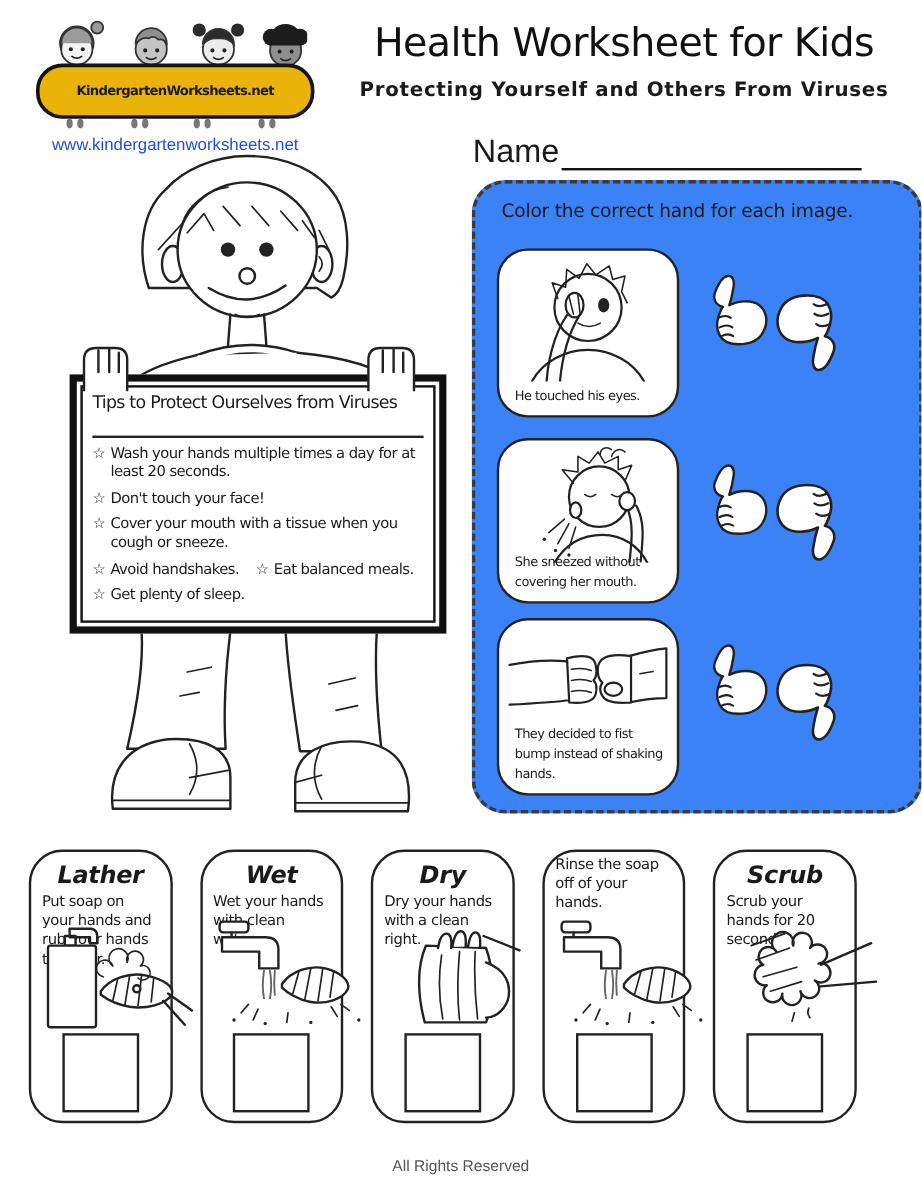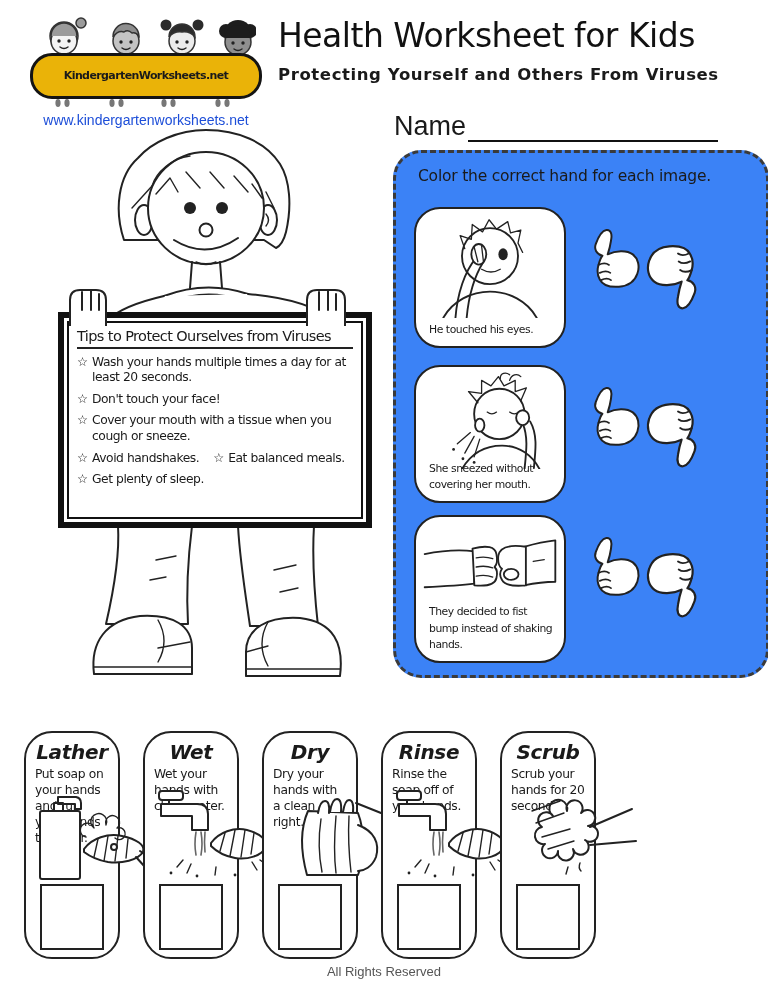--- a/index.html
+++ b/index.html
@@ -9,49 +9,49 @@
   svg{display:block}
   .ink{stroke:#222;fill:#fff;stroke-width:2;stroke-linecap:round;stroke-linejoin:round}
   .inkline{stroke:#222;fill:none;stroke-width:2;stroke-linecap:round;stroke-linejoin:round}
   .thin{stroke-width:1.4}
 
   
   .logo-box{left:30px;top:53px;width:226px;height:40px;border:3px solid #141414;border-radius:22px;
             background:#eab308;text-align:center;line-height:40px;font-weight:bold;font-size:11px;letter-spacing:-0.6px}
   .site-url{left:14px;top:112px;width:264px;text-align:center;font-size:14px;color:#1d4ed8;
             font-family:"Liberation Sans",sans-serif}
-  .title-wrap{left:278px;top:16px;width:484px;}
+  .title-wrap{left:278px;top:16px;width:484px;text-align:center}
   .page-title{font-size:33px;font-weight:400;letter-spacing:-0.5px;color:#111}
   .page-subtitle{margin-top:10px;font-size:16.5px;font-weight:600;letter-spacing:0.6px}
   .name-row{left:394px;top:104px;width:324px;display:flex;align-items:flex-end;height:38px}
   .name-label{font-size:27px;font-family:"Liberation Sans",sans-serif}
   .name-line{flex:1;border-bottom:2.5px solid #111;height:30px;margin-left:2px}
 
   
   .hand-panel{left:393px;top:150px;width:370px;height:522px;border:3px dashed #3a3a3a;border-radius:28px;background:#3b82f6}
   .panel-instruction{position:absolute;left:22px;top:14px;font-size:15.5px;letter-spacing:-0.2px}
   .panel-row{position:absolute;left:18px;display:flex}
   .scenario-card{position:relative;width:148px;border:2px solid #222;border-radius:26px;background:#fff;flex:none}
   .scenario-caption{position:absolute;left:13px;right:5px;bottom:8px;font-size:10.8px;letter-spacing:-0.45px;line-height:1.5}
   .scenario-art{position:absolute;top:4px;left:4px;right:4px}
   .thumbs{display:flex;margin-left:12px}
   .thumb-up{width:66px;height:76px;margin-top:14px}
   .thumb-down{width:72px;height:82px;margin-top:30px;margin-left:-2px}
 
   
   .tips-sign{left:58px;top:312px;width:314px;height:216px;border:6px solid #111;background:#fff;padding:3px;box-sizing:border-box;z-index:3}
   .tips-inner{border:2px solid #111;height:100%;box-sizing:border-box;padding:5px 8px 4px}
-  .tips-title{font-size:14.5px;letter-spacing:-0.6px;border-bottom:2px solid #222;padding-bottom:3px;margin-bottom:3px}
+  .tips-title{font-size:14.5px;letter-spacing:-0.6px;border-bottom:2px solid #222;padding-bottom:19px;margin-bottom:3px}
   .tips-row{margin:5.5px 0;font-size:12.3px;letter-spacing:-0.45px;line-height:1.3;display:flex}
   .tips-star{flex:none;width:15px}
   .tips-pair{display:flex;gap:14px}
 
   
   .steps-instruction{left:0;top:682px;width:768px;text-align:center;font-size:12px;letter-spacing:-0.5px;white-space:nowrap}
-  .cards-row{left:24px;top:731px;width:572px;height:228px;display:flex;gap:23px}
+  .cards-row{left:24px;top:708px;width:690px;height:228px;display:flex;gap:23px}
   .step-card{position:relative;flex:1;border:2.2px solid #222;border-radius:28px;background:#fff}
   .step-title{text-align:center;font-size:20px;font-weight:bold;font-style:italic;margin-top:7px;letter-spacing:-0.3px}
   .step-desc{font-size:12.3px;letter-spacing:-0.35px;line-height:1.3;padding:3px 9px 0}
   .step-art{position:absolute;bottom:72px;left:2px;right:2px;height:102px}
   .answer-square{position:absolute;bottom:7px;left:50%;transform:translateX(-50%);width:60px;height:62px;border:2px solid #222;background:#fff}
 
   .footer{left:0;top:946px;width:768px;text-align:center;color:#555;font-family:"Liberation Sans",sans-serif}
   .footer-l1{font-size:13.5px}
   .footer-l2{font-size:13px;margin-top:18px}
 </style>
@@ -330,21 +330,20 @@
         <path d="M42,28 C34,46 35,70 41,92 L92,92 C100,72 98,46 92,30 Z" class="ink"></path>
         <path d="M55,36 C52,56 53,74 56,89 M70,33 C68,56 68,74 70,90 M83,33 C82,52 83,72 85,89" class="inkline thin"></path>
         <path d="M92,42 C108,48 114,60 110,74 C106,84 98,88 92,88" class="ink"></path>
         <path d="M52,30 q2,-12 7,-12 q5,0 4,12 M64,29 q2,-13 7,-13 q5,0 4,13 M77,29 q2,-12 6,-12 q5,0 4,12" class="ink"></path>
         <path d="M90,20 L120,32" class="inkline"></path>
       </svg>
       <div class="answer-square"></div>
     </div>
 
     <div class="step-card">
-      <div class="step-title">Rinse</div>
       <div class="step-desc">Rinse the soap off of your hands.</div>
       <svg class="step-art" viewBox="0 0 140 102">
         <use href="#faucetscene"></use>
       </svg>
       <div class="answer-square"></div>
     </div>
 
     <div class="step-card">
       <div class="step-title">Scrub</div>
       <div class="step-desc">Scrub your hands for 20 seconds.</div>

